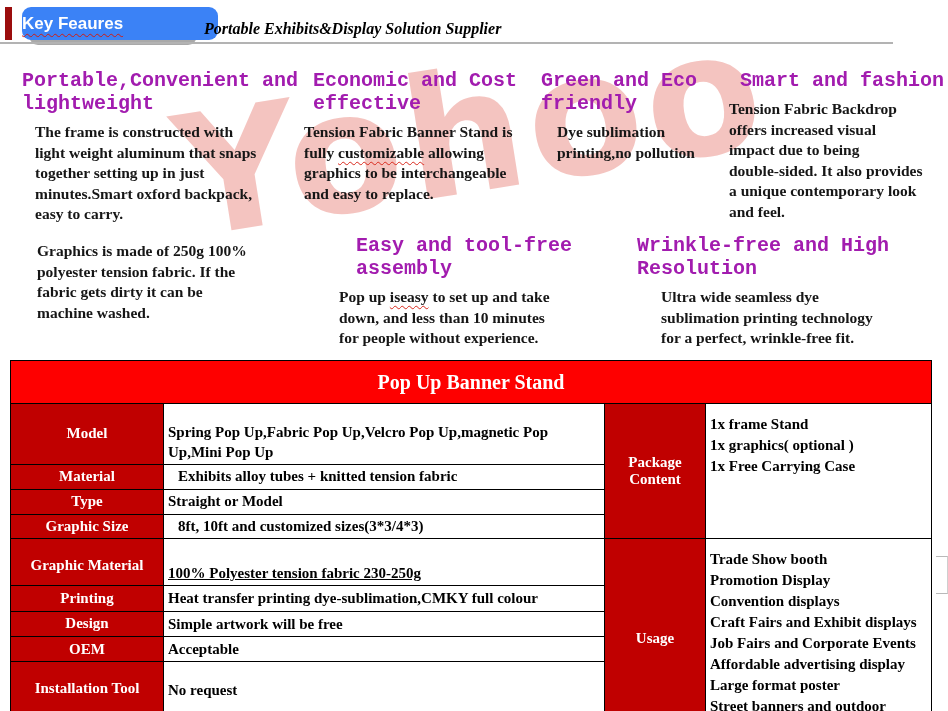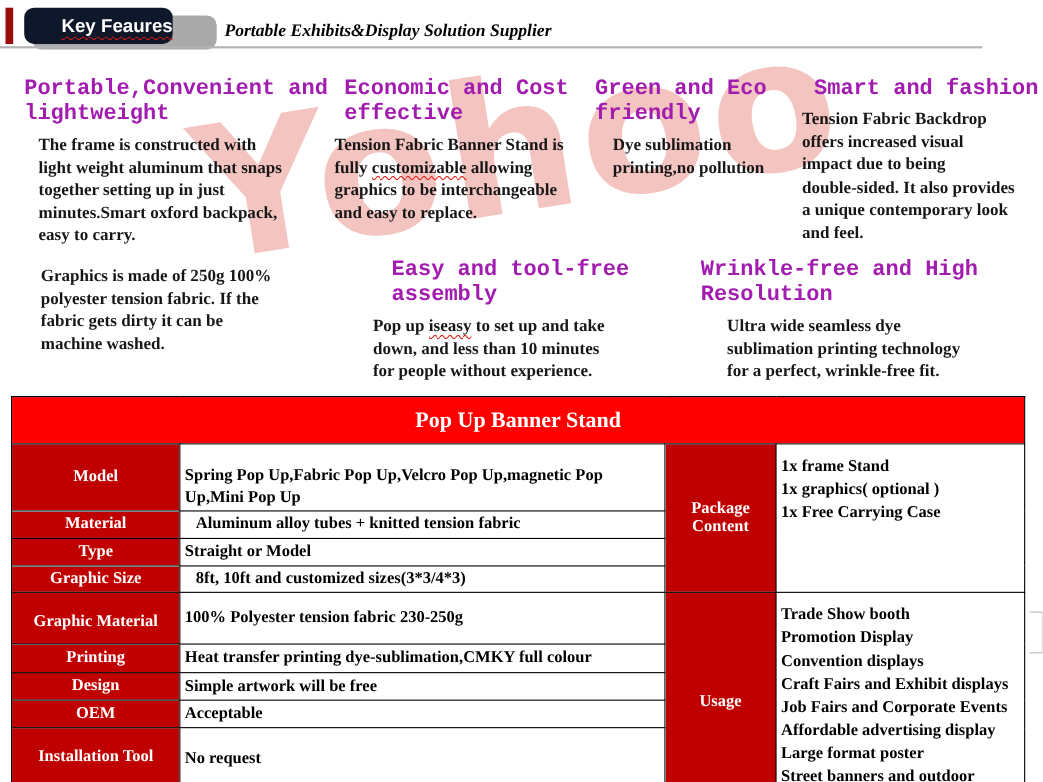--- a/index.html
+++ b/index.html
@@ -1,22 +1,22 @@
 <!DOCTYPE html>
 <html><head>
 <meta charset="utf-8">
 <style>
   html,body{margin:0;padding:0;background:#fff;}
   .canvas{position:relative;width:948px;height:711px;background:#fff;overflow:hidden;
           font-family:"Liberation Serif",serif;}
   
   .left-bar{position:absolute;left:5px;top:7px;width:7px;height:33px;background:#9b0d0d;}
   .badge-shadow{position:absolute;left:29px;top:14px;width:168px;height:31px;background:#a9a9a9;border-radius:9px;}
-  .badge{position:absolute;left:22px;top:7px;width:135px;height:33px;background:#0f172a;border-radius:9px;
-         display:flex;align-items:center;justify-content:flex-end;}
+  .badge{position:absolute;left:22px;top:7px;width:196px;height:33px;background:#3b82f6;border-radius:9px;
+         display:flex;align-items:center;justify-content:flex-start;}
   .badge span{color:#fff;font-family:"Liberation Sans",sans-serif;font-weight:bold;font-size:17px;
          text-decoration:underline wavy #d21b10;text-decoration-thickness:1px;text-underline-offset:4px;}
   .tagline{position:absolute;left:204px;top:20px;font-family:"Liberation Serif",serif;
          font-weight:bold;font-style:italic;font-size:16px;color:#000;}
   .rule{position:absolute;left:0;top:42px;width:893px;height:2px;background:#b3b3b3;}
   
   .watermark{position:absolute;left:178px;top:96px;z-index:0;font-family:"DejaVu Sans",sans-serif;
          font-weight:bold;font-size:168px;line-height:1;color:rgba(219,60,45,0.30);
          transform:rotate(-9deg);transform-origin:left center;letter-spacing:4px;pointer-events:none;}
   
@@ -28,21 +28,21 @@
   
   .spec-table{position:absolute;left:10px;top:360px;width:921px;z-index:2;border-collapse:collapse;
          table-layout:fixed;font-family:"Liberation Serif",serif;}
   .spec-table td{border:1.6px solid #000;overflow:hidden;}
   .title-cell{background:#fe0000;color:#fff;text-align:center;font-weight:bold;font-size:20px;height:40px;}
   .lbl{background:#c00000;color:#fff;text-align:center;font-weight:bold;font-size:15px;
          white-space:pre-line;vertical-align:middle;padding:0 2px;}
   .val{background:#fff;color:#000;font-weight:bold;font-size:15px;padding:1px 4px;
          white-space:pre-line;vertical-align:middle;line-height:1.35;}
   .top{vertical-align:top;padding-top:18px;}
-  .bottom{vertical-align:bottom;padding-bottom:14px;}
+  .bottom{vertical-align:bottom;padding-bottom:2px;text-decoration:underline;}
   .indent{padding-left:14px;}
   .listcell{vertical-align:top;line-height:1.4;padding-top:10px;}
   
   .edge-ticks{position:absolute;left:936px;top:556px;width:11px;height:36px;
          border-top:1px solid #b9b9b9;border-bottom:1px solid #b9b9b9;border-right:1px solid #cfcfcf;z-index:1;}
 </style>
 </head>
 <body>
 
 <div class="canvas">
@@ -127,21 +127,21 @@
       <td class="val top">Spring Pop Up,Fabric Pop Up,Velcro Pop Up,magnetic Pop
 Up,Mini Pop Up</td>
       <td class="lbl" rowspan="4">Package
 Content</td>
       <td class="val listcell" rowspan="4">1x frame Stand
 1x graphics( optional )
 1x Free Carrying Case</td>
     </tr>
     <tr style="height:25px">
       <td class="lbl">Material</td>
-      <td class="val indent">Aluminum alloy tubes + knitted tension fabric</td>
+      <td class="val indent">Exhibits alloy tubes + knitted tension fabric</td>
     </tr>
     <tr style="height:25px">
       <td class="lbl">Type</td>
       <td class="val">Straight or Model</td>
     </tr>
     <tr style="height:24px">
       <td class="lbl">Graphic Size</td>
       <td class="val indent">8ft, 10ft and customized sizes(3*3/4*3)</td>
     </tr>
     <tr style="height:44px">

